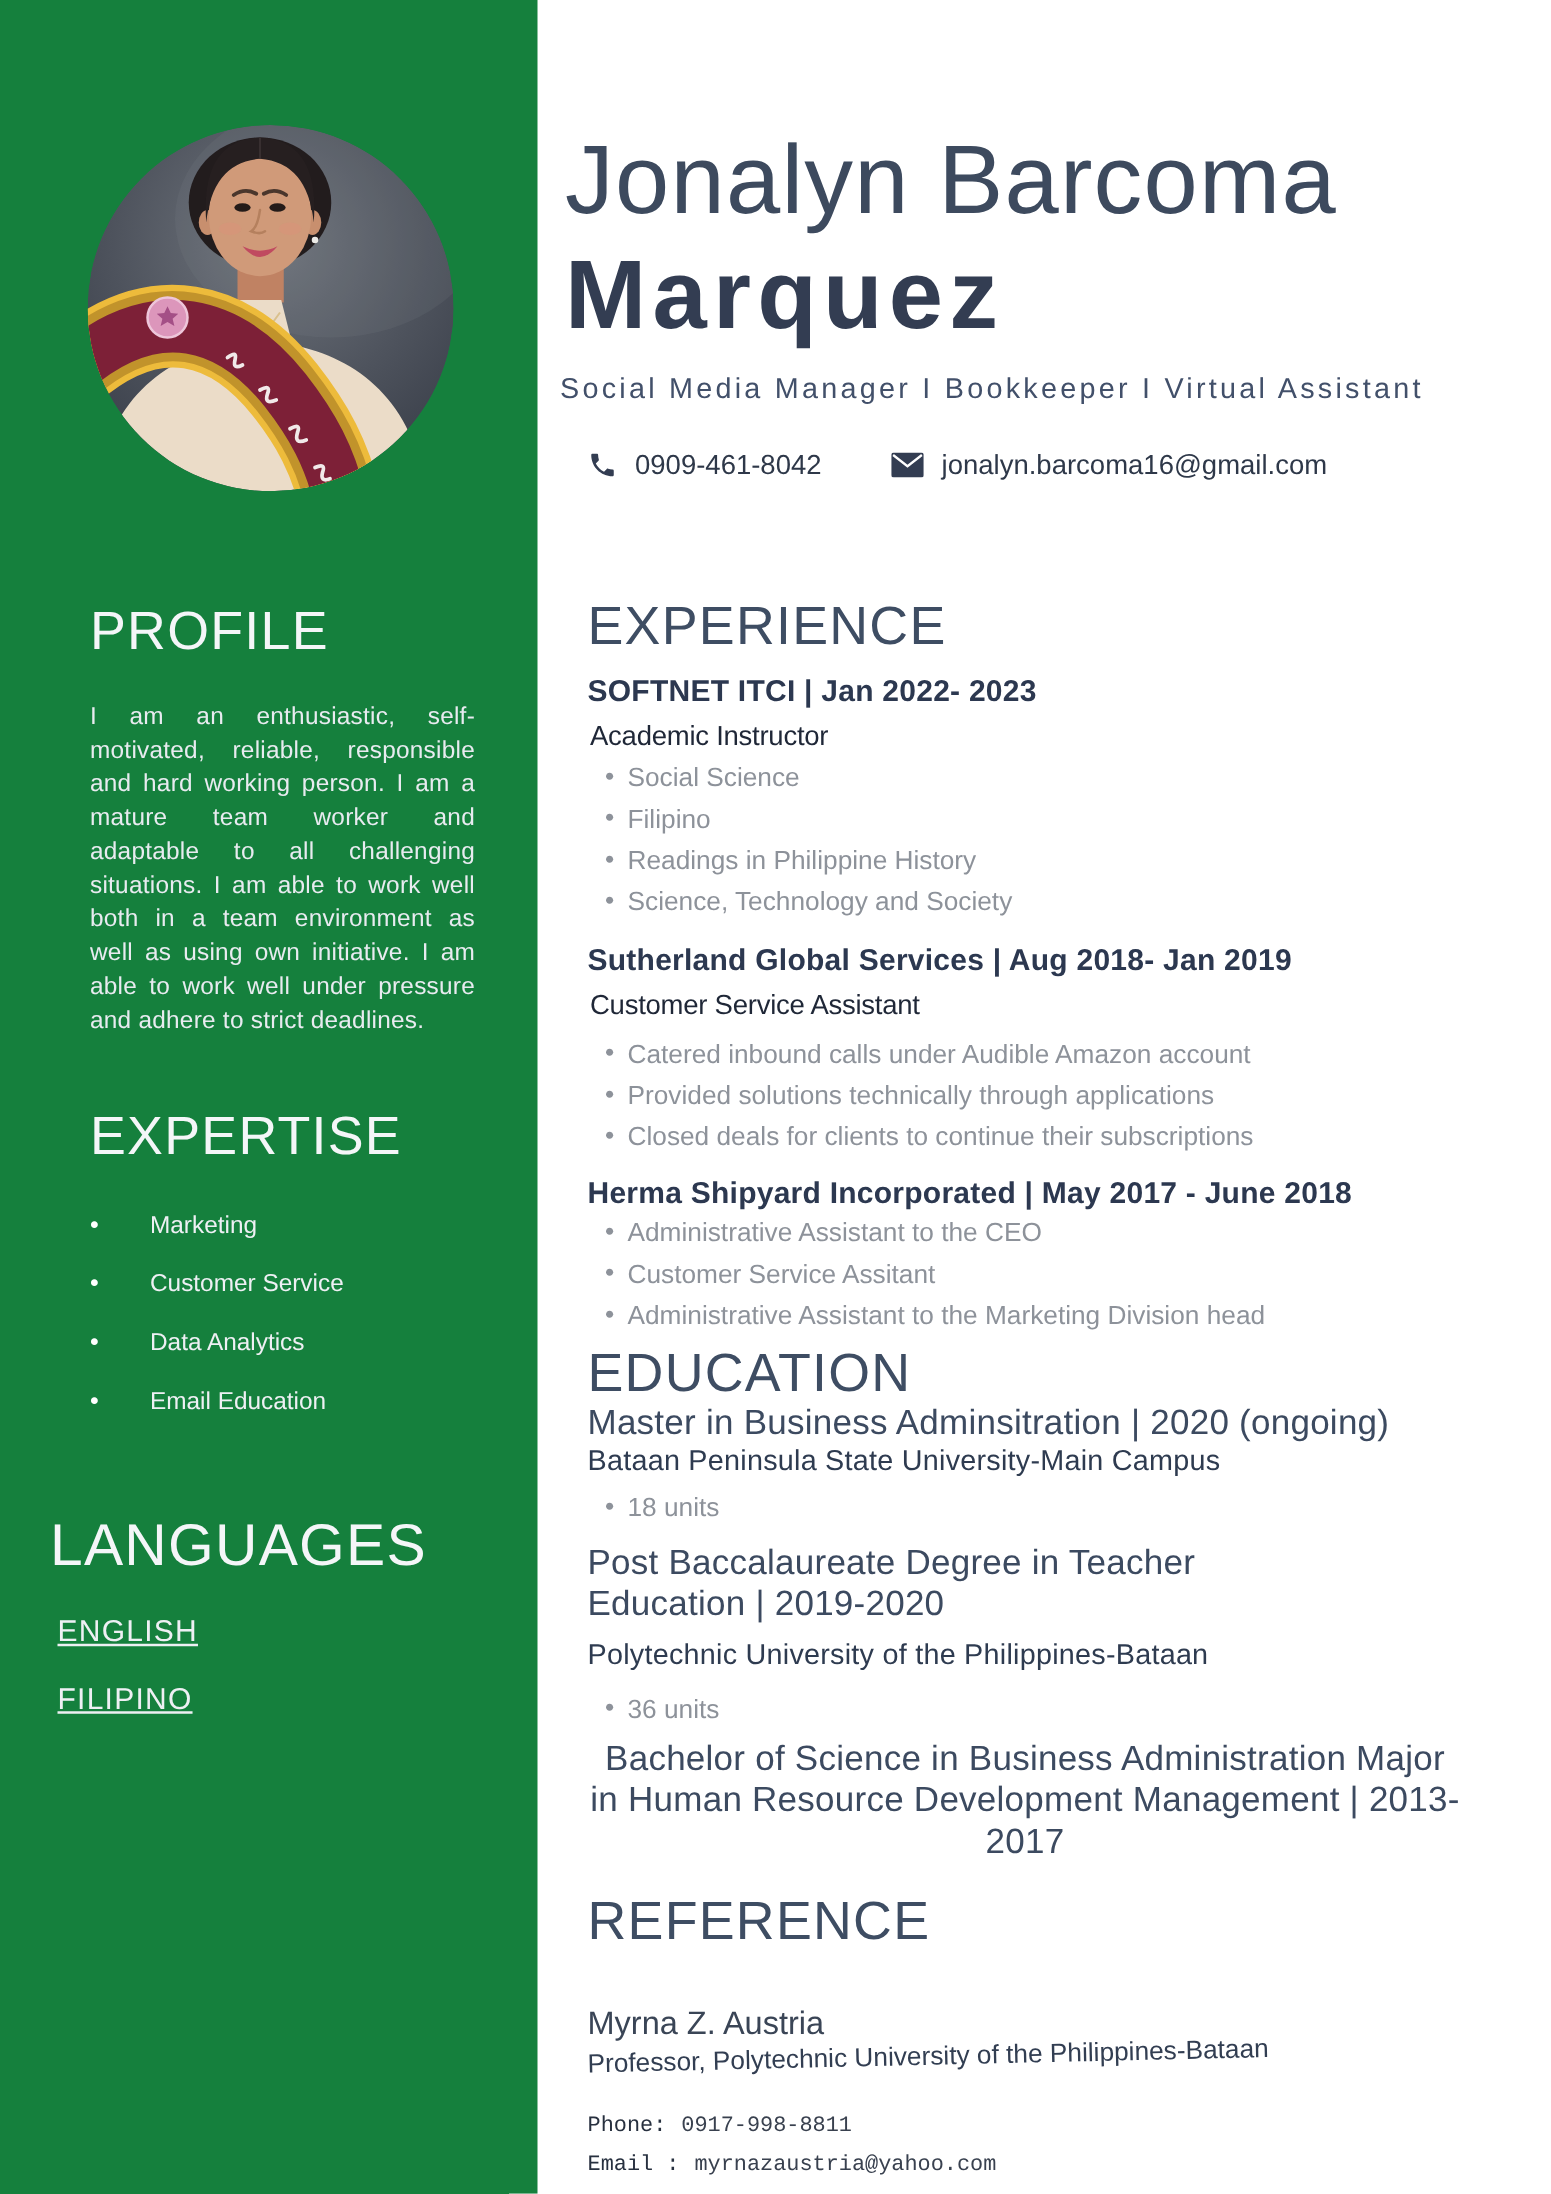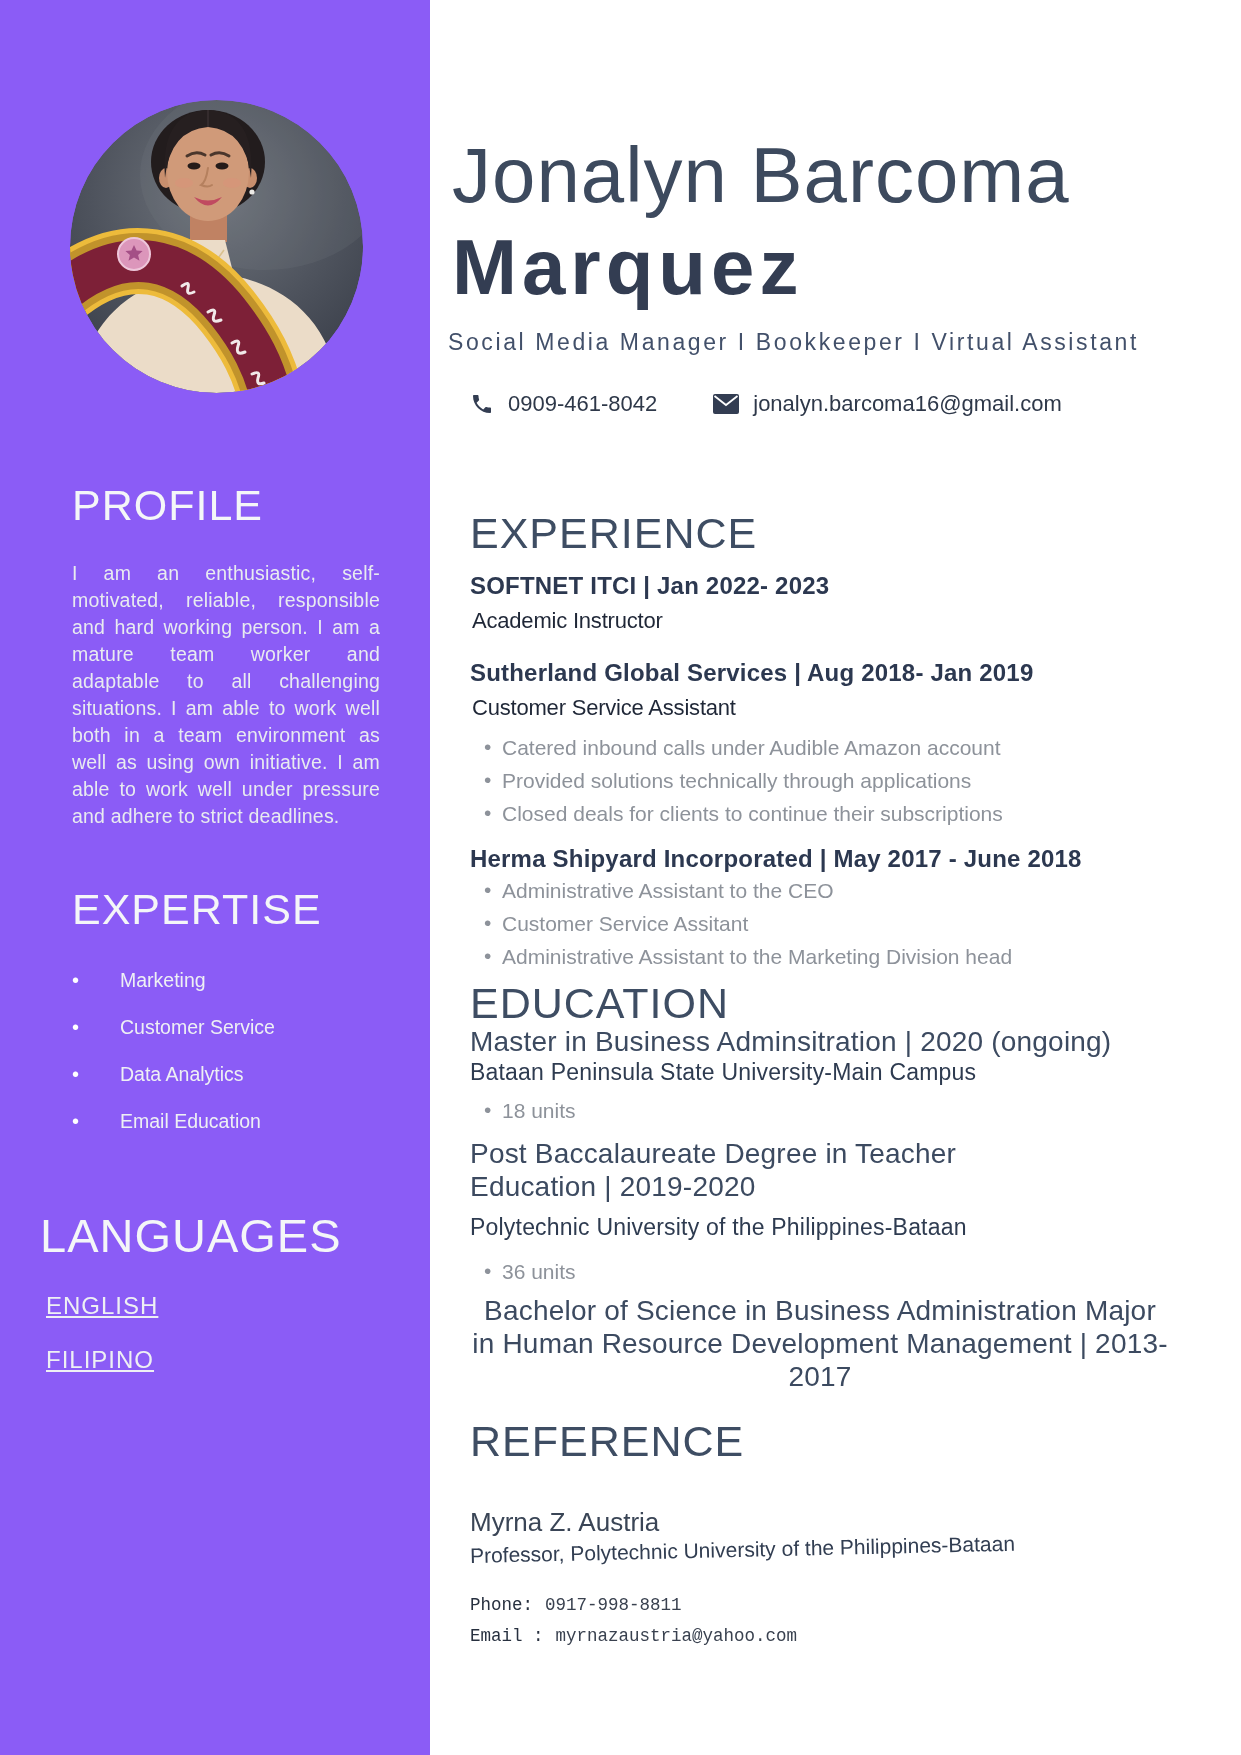--- a/index.html
+++ b/index.html
@@ -4,21 +4,21 @@
 <style>
   html,body{margin:0;padding:0;}
   body{
     width:1241px;height:1755px;position:relative;background:#ffffff;
     font-family:"Liberation Sans", sans-serif;overflow:hidden;
     -webkit-font-smoothing:antialiased;
   }
   
   .sidebar{
     position:absolute;left:0;top:0;width:430px;height:1755px;
-    background:#8b5cf6;color:#ffffff;
+    background:#15803d;color:#ffffff;
   }
   .photo-wrap{
     position:absolute;left:70px;top:100px;width:293px;height:293px;
     border-radius:50%;overflow:hidden;
   }
   .sb-heading{
     position:absolute;left:72px;margin:0;font-weight:400;font-size:43px;
     letter-spacing:1px;color:#f4f6f8;line-height:1;
   }
   .sb-heading.profile-h{top:484px;}
@@ -42,21 +42,21 @@
   }
   .lang-item{
     position:absolute;left:46px;margin:0;font-size:24px;letter-spacing:1px;
     color:#eef0f4;line-height:1;text-decoration:underline;
   }
   .lang-item.l0{top:1294px;}
   .lang-item.l1{top:1348px;}
   
   .main{
     position:absolute;left:430px;top:0;width:811px;height:1439px;
-    padding:0 38px 0 40px;box-sizing:border-box;margin-top:32px;
+    padding:0 38px 0 40px;box-sizing:border-box;
   }
   .name-light{
     margin:104px 0 0 -18px;font-size:78px;line-height:1;font-weight:400;
     letter-spacing:1px;color:#3D4A5E;
   }
   .name-bold{
     margin:14px 0 0 -18px;font-size:78px;line-height:1;font-weight:700;
     letter-spacing:5px;color:#333D52;
   }
   .tagline{
@@ -208,20 +208,26 @@
           <path d="M1.5 2 L13 11 L24.5 2" stroke="#ffffff" stroke-width="1.8" fill="none"></path>
         </svg>
     </span>
     <span>jonalyn.barcoma16@gmail.com</span>
   </div>
 
   <h2 class="h2 experience-h">EXPERIENCE</h2>
 
   <h3 class="job-heading">SOFTNET ITCI | Jan 2022- 2023</h3>
   <p class="job-role">Academic Instructor</p>
+  <ul class="blist">
+    <li>Social Science</li>
+    <li>Filipino</li>
+    <li>Readings in Philippine History</li>
+    <li>Science, Technology and Society</li>
+  </ul>
 
   <h3 class="job-heading j2">Sutherland Global Services | Aug 2018- Jan 2019</h3>
   <p class="job-role">Customer Service Assistant</p>
   <ul class="blist b2">
     <li>Catered inbound calls under Audible Amazon account</li>
     <li>Provided solutions technically through applications</li>
     <li>Closed deals for clients to continue their subscriptions</li>
   </ul>
 
   <h3 class="job-heading j3">Herma Shipyard Incorporated | May 2017 - June 2018</h3>

